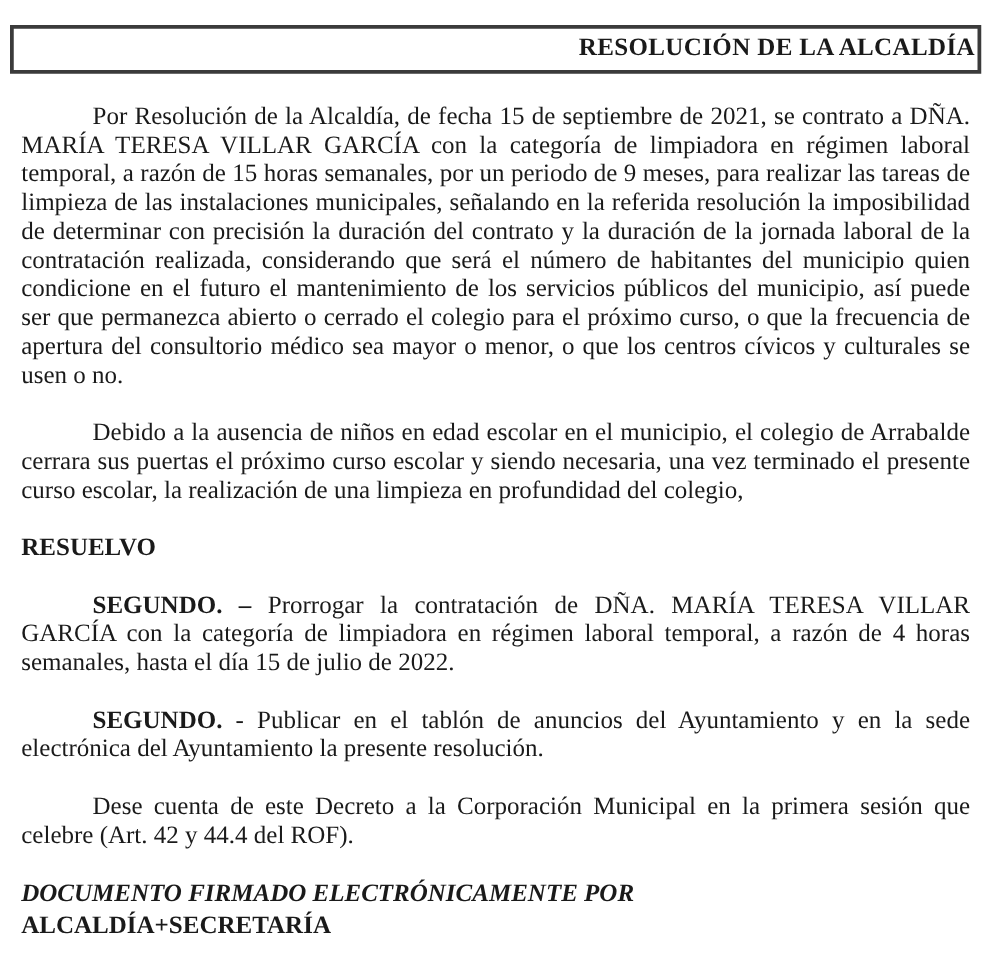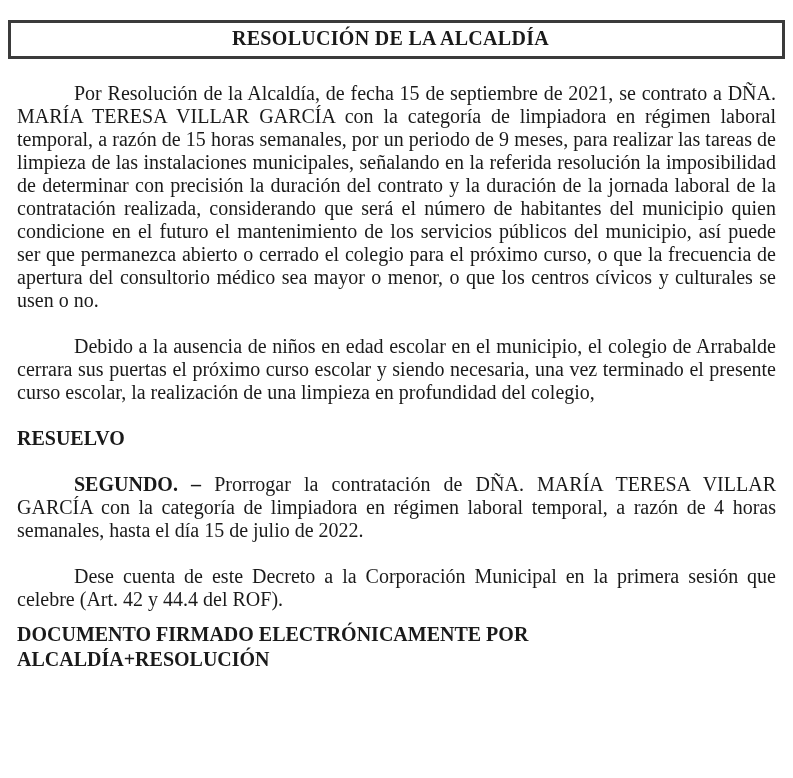--- a/index.html
+++ b/index.html
@@ -14,22 +14,22 @@
     color: #1a1a1a;
     font-family: "Liberation Serif", serif;
     font-size: 20px;
     line-height: 23px;
     overflow: hidden;
     box-sizing: border-box;
   }
   .title-box {
     margin: 20px 8px 0 8px;
     border: 3px solid #3b3b3b;
-    text-align: center;
-    padding: 4px 14px 6px 2px;
+    text-align: right;
+    padding: 4px 2px 6px 2px;
   }
   .title-box h1 {
     margin: 0;
     font-size: 20px;
     line-height: 23px;
     font-weight: bold;
     letter-spacing: 0.3px;
     display: inline;
   }
   .content {
@@ -44,21 +44,22 @@
   }
   p.centered {
     text-align: left;
     text-indent: 0;
     font-weight: bold;
   }
   .lead-label {
     font-weight: bold;
   }
   p.footer-line-1 {
-    margin-top: 12px;
+    margin-top: 24px;
+    font-style: italic;
   }
   p.footer-line-2 {
     margin-top: 2px;
   }
   .u {
     text-decoration-thickness: 2px;
     text-underline-offset: 3px;
   }
 </style>
 </head>
@@ -76,22 +77,26 @@
 
     <p class="body-par">Debido a la ausencia de niños en edad escolar en el municipio, el colegio de Arrabalde cerrara sus puertas el próximo curso escolar y siendo necesaria, una vez terminado el presente curso escolar, la realización de una limpieza en profundidad del colegio,</p>
 
     <p class="body-par centered">RESUELVO</p>
 
     <p class="body-par">
       <span class="lead-label">SEGUNDO. –</span>
       <span>Prorrogar la contratación de DÑA. MARÍA TERESA VILLAR GARCÍA con la categoría de limpiadora en régimen laboral temporal, a razón de 4 horas semanales, hasta el día 15 de julio de 2022.</span>
     </p>
 
+    <p class="body-par">
+      <span class="lead-label">SEGUNDO.</span>
+      <span>- Publicar en el tablón de anuncios del Ayuntamiento y en la sede electrónica del Ayuntamiento la presente resolución.</span>
+    </p>
 
     <p class="body-par">Dese cuenta de este Decreto a la Corporación Municipal en la primera sesión que celebre (Art. 42 y 44.4 del ROF).</p>
 
     <p class="body-par centered footer-line-1">DOCUMENTO FIRMADO ELECTRÓNICAMENTE POR</p>
 
-    <p class="body-par centered footer-line-2"><span class="u">ALCALDÍA</span><span>+</span><span class="u">RESOLUCIÓN</span></p>
+    <p class="body-par centered footer-line-2"><span class="u">ALCALDÍA</span><span>+</span><span class="u">SECRETARÍA</span></p>
 
   </div>
 
 </div>
 
 </body></html>

